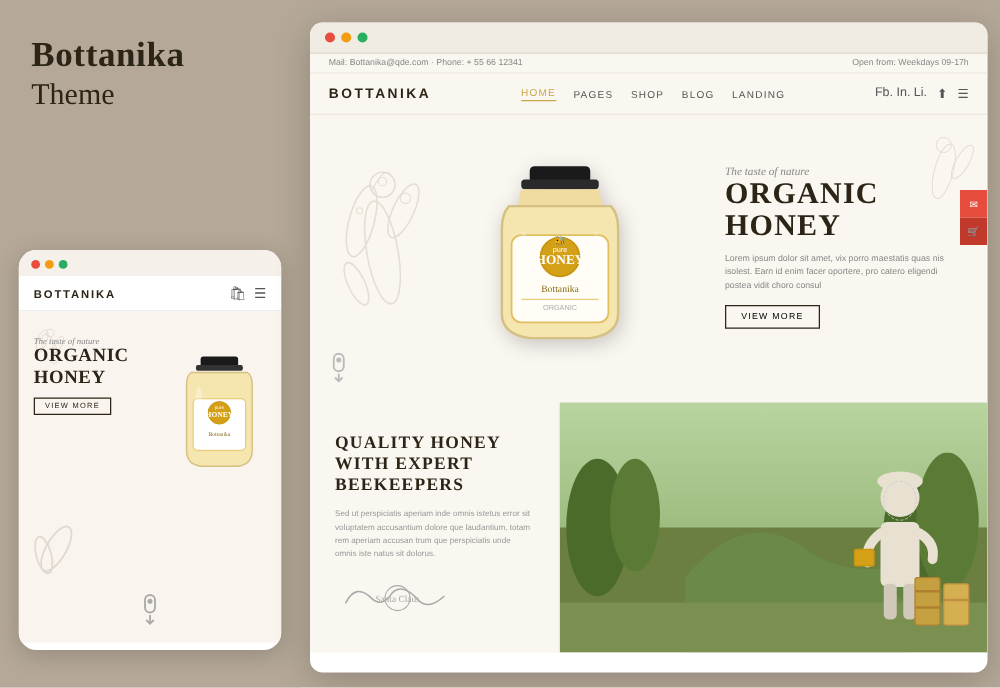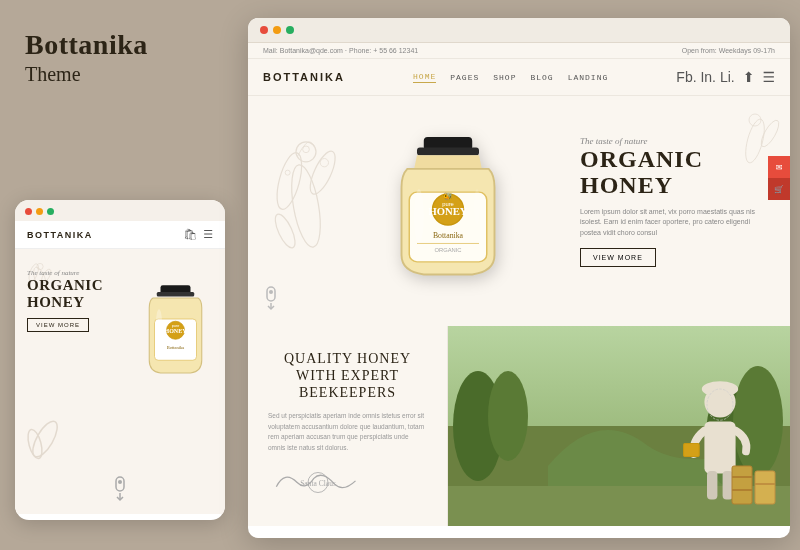--- a/index.html
+++ b/index.html
@@ -27,21 +27,21 @@
 
     .brand-title {
       font-size: 28px;
       font-weight: bold;
       color: #2c2416;
       letter-spacing: 0.5px;
       line-height: 1.1;
     }
 
     .brand-subtitle {
-      font-size: 20px;
+      font-size: 24px;
       font-weight: normal;
       color: #2c2416;
       margin-top: 2px;
     }
 
     .brand-by {
       font-size: 12px;
       color: #5a4a35;
       margin-top: 8px;
       font-family: Arial, sans-serif;
@@ -250,35 +250,35 @@
       display: flex;
       gap: 14px;
       align-items: center;
     }
 
     .site-nav-link {
       font-size: 8px;
       letter-spacing: 1px;
       color: #555;
       text-transform: uppercase;
-      font-family: Liberation Mono, monospace;
+      font-family: Liberation Sans, sans-serif;
       cursor: pointer;
     }
 
     .site-nav-link.active {
       color: #c8a84b;
       border-bottom: 1.5px solid #c8a84b;
       padding-bottom: 1px;
     }
 
     .site-nav-right {
       display: flex;
       gap: 8px;
       align-items: flex-start;
-      font-size: 14px;
+      font-size: 10px;
       color: #555;
       font-family: Arial, sans-serif;
     }
 
     
     .site-hero {
       background: #faf6f0;
       position: relative;
       height: 230px;
       overflow: hidden;
@@ -374,26 +374,25 @@
     .section2-left {
       width: 200px;
       padding: 25px 20px;
       background: #faf6f0;
       border-right: 1px solid #ece7df;
       flex-shrink: 0;
     }
 
     .section2-title {
       font-size: 14px;
-      font-weight: normal;
+      font-weight: bold;
       color: #2c2416;
       text-transform: uppercase;
       letter-spacing: 1px;
       line-height: 1.2;
-      text-align: center;
     }
 
     .section2-desc {
       font-size: 6.5px;
       color: #999;
       line-height: 1.6;
       margin-top: 10px;
       font-family: Arial, sans-serif;
     }
 

